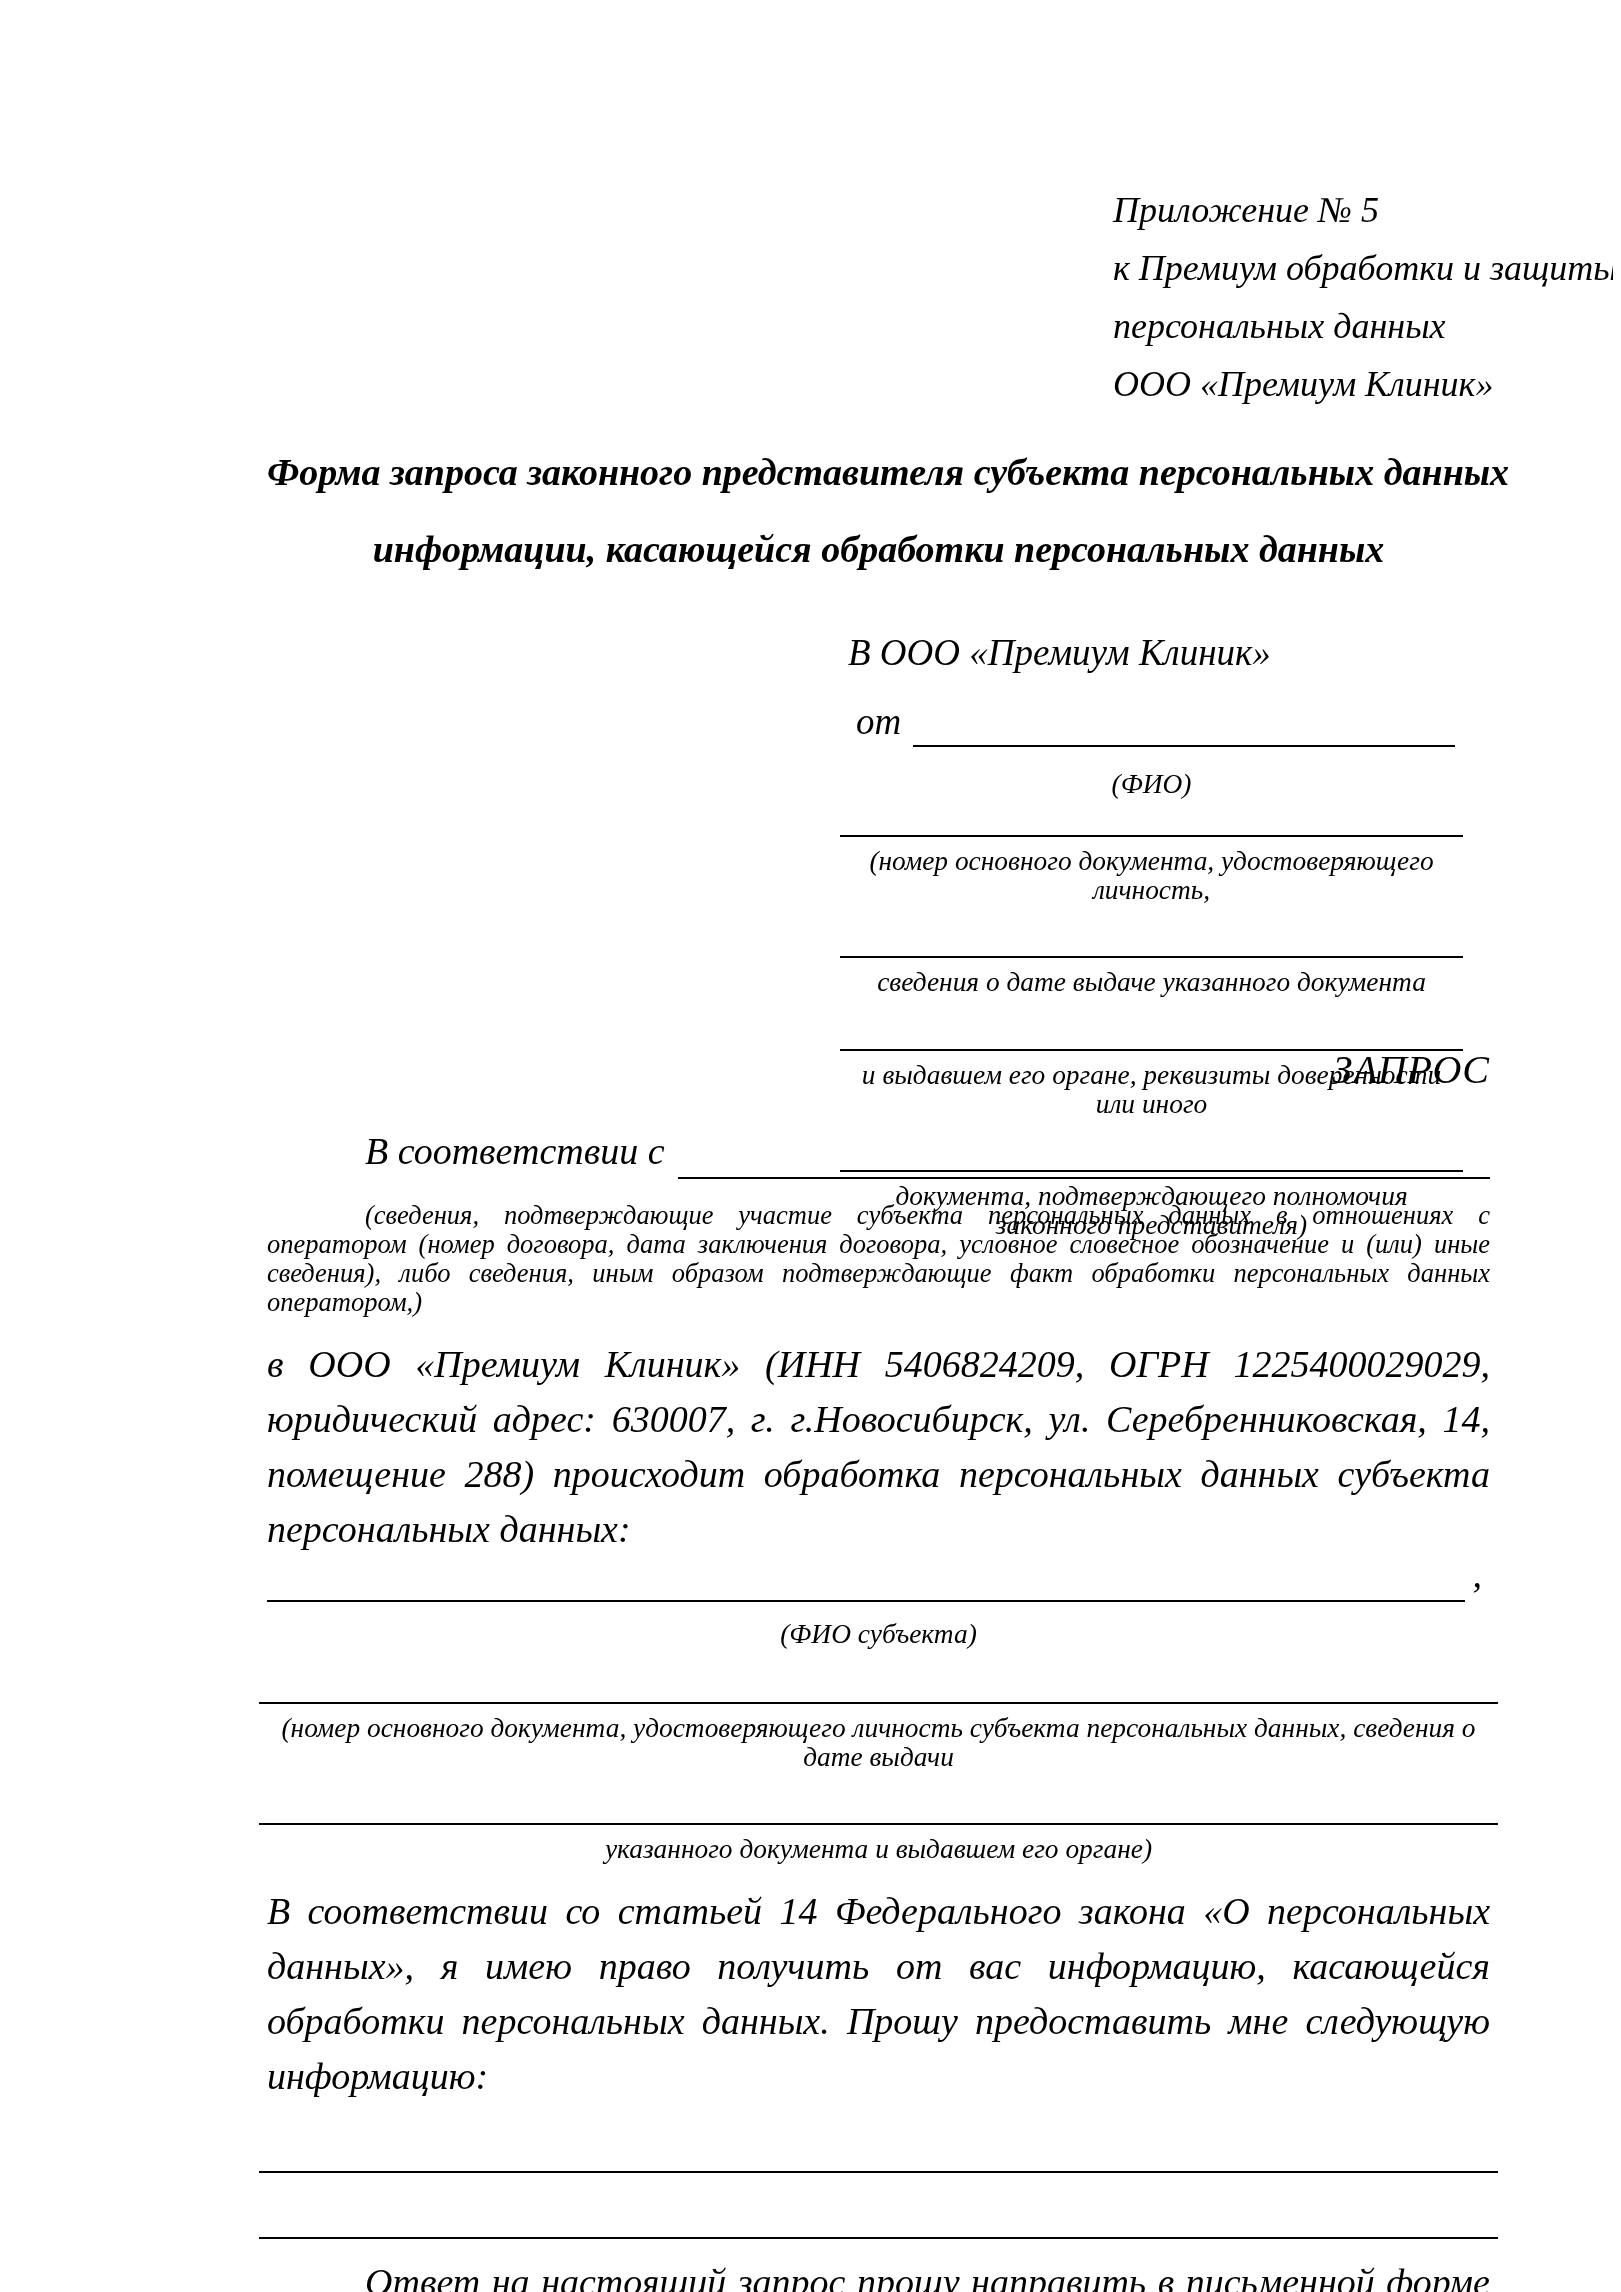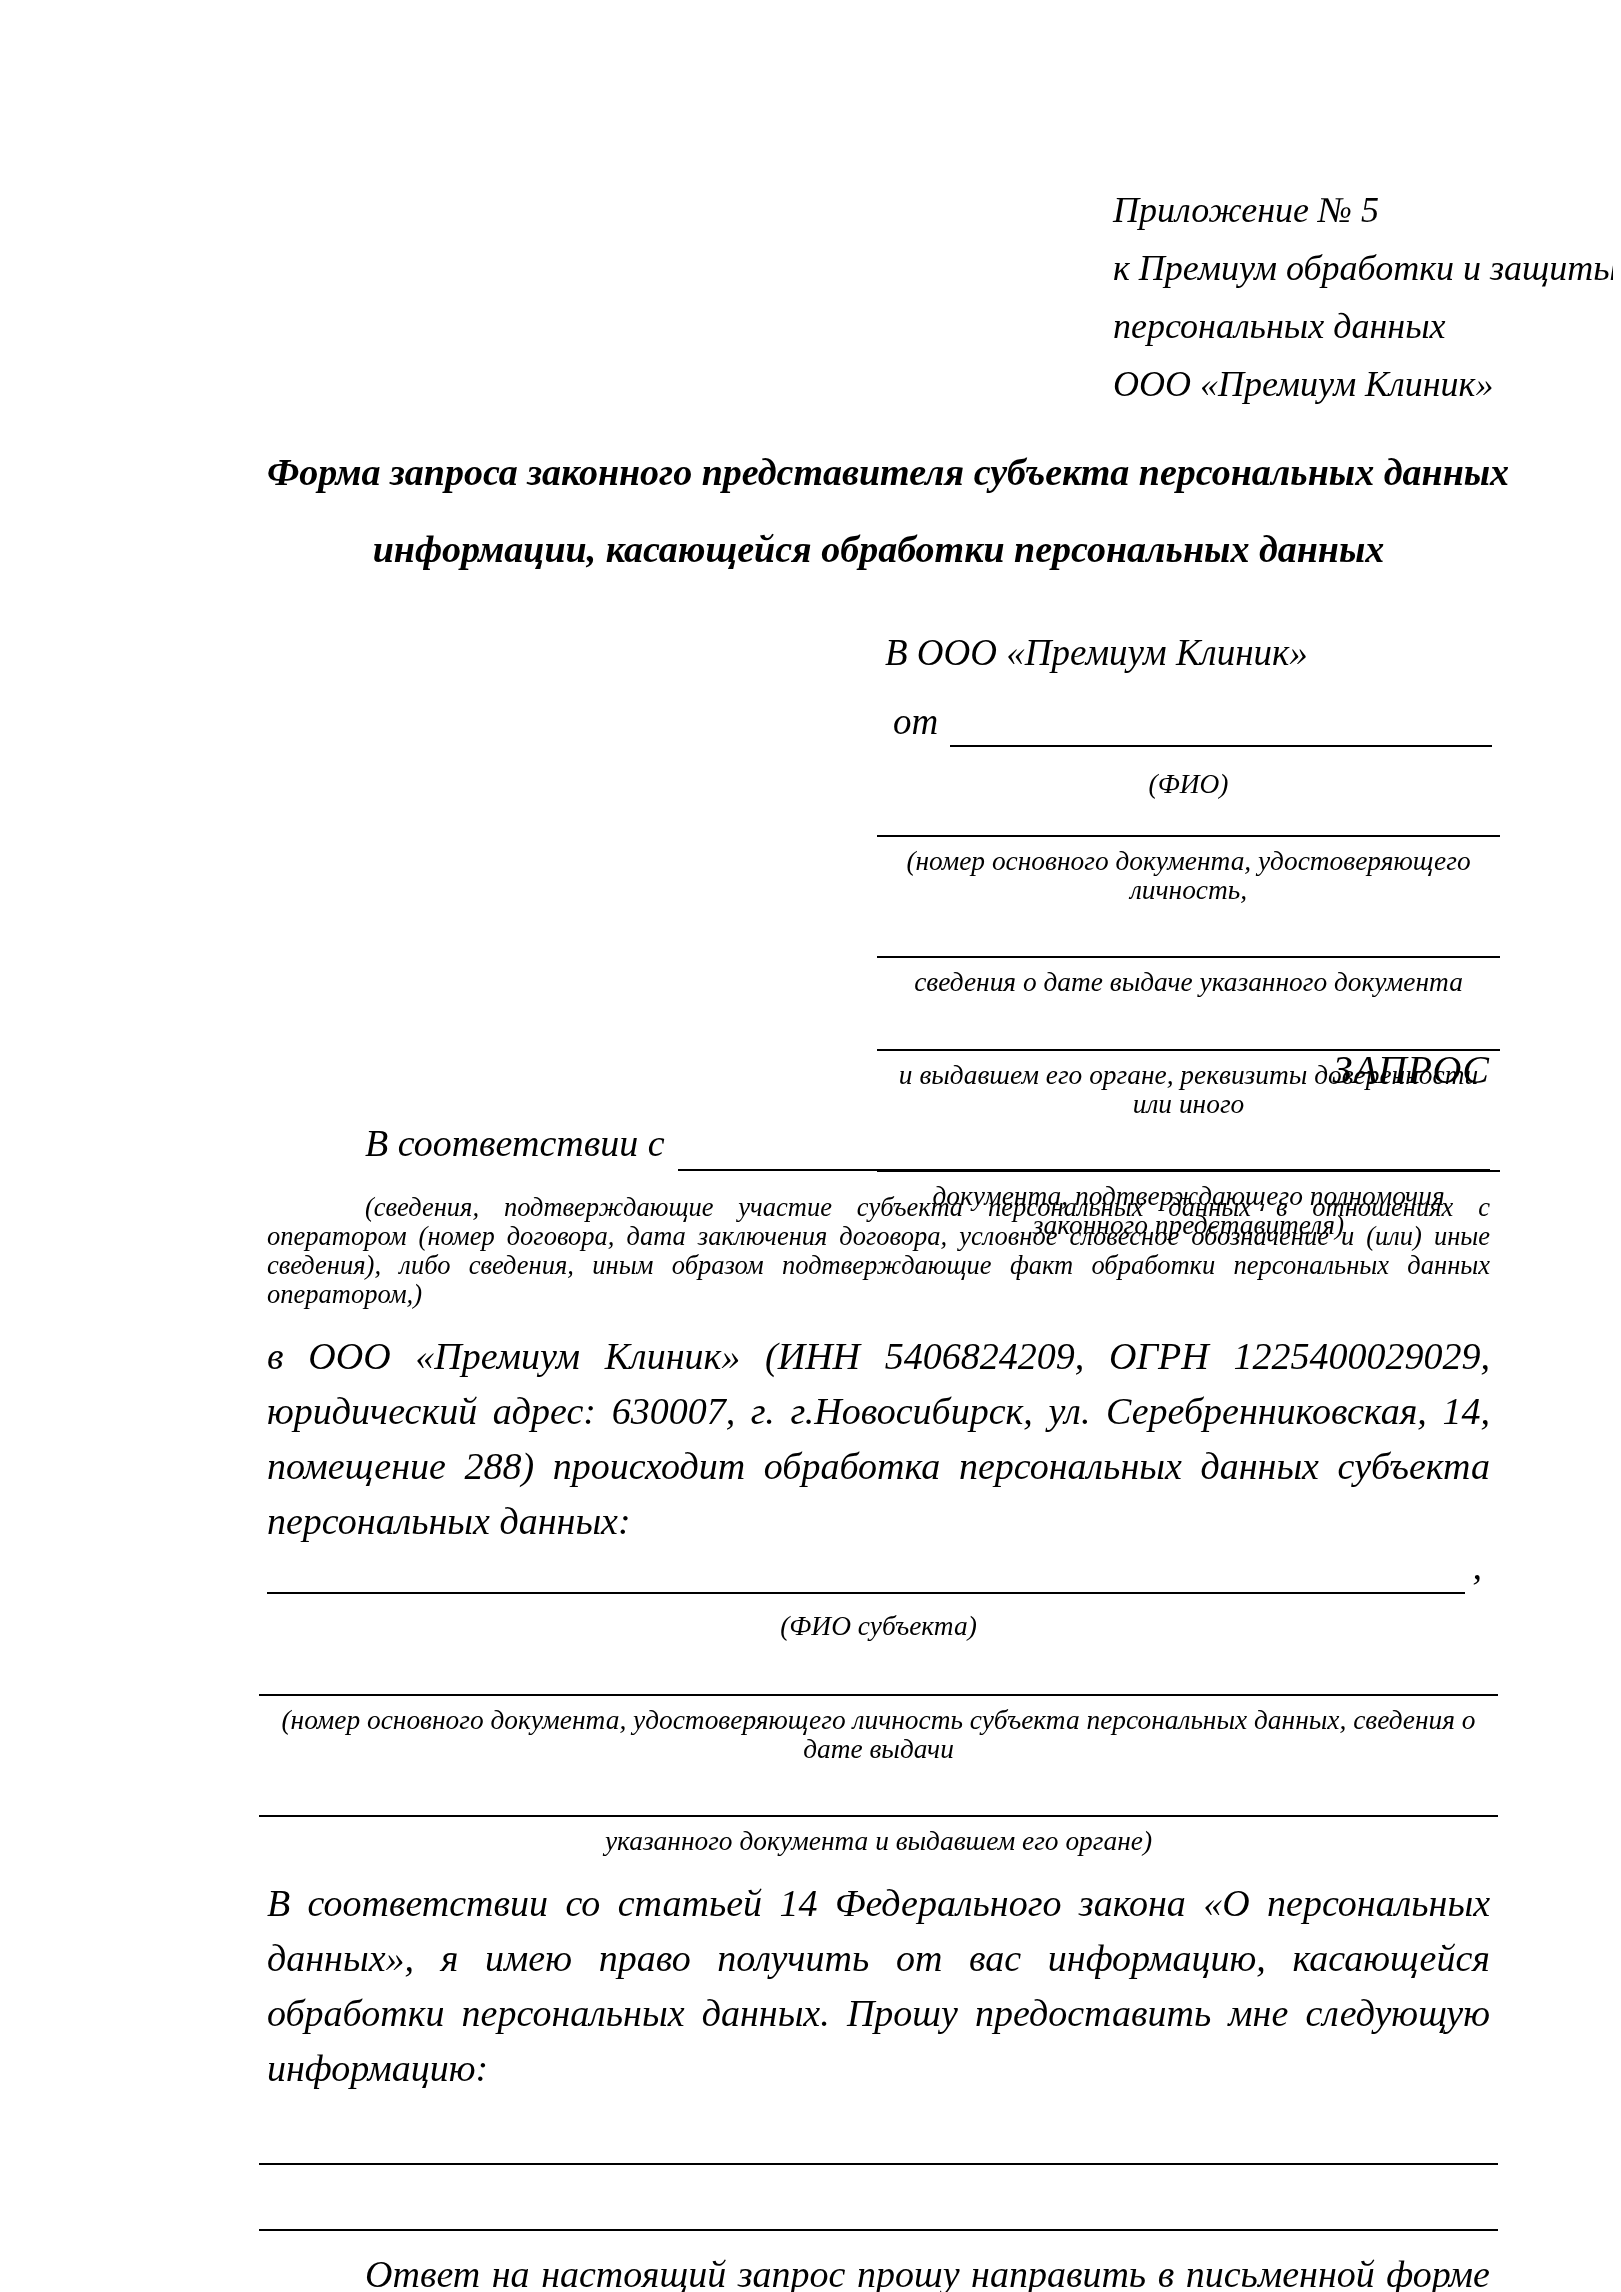--- a/index.html
+++ b/index.html
@@ -36,21 +36,21 @@
     font-weight: bold;
     font-size: 38px;
     line-height: 61px;
   }
   .title div { white-space: nowrap; }
 
   
   .addressee {
     position: absolute;
     top: 598px;
-    left: 853px;
+    left: 816px;
     width: 639px;
     font-size: 37px;
   }
   .a-to { line-height: 45px; white-space: nowrap; }
   .a-from { display: flex; line-height: 45px; }
   .a-from .lbl { flex: 0 0 auto; padding-right: 11.8px; }
   .a-from .bl { flex: 1 1 auto; border-bottom: 2.9px solid #000; margin-bottom: 4.9px; }
   .cap {
     font-size: 27.4px;
     line-height: 29px;
@@ -71,21 +71,21 @@
     left: 235px;
     width: 1255px;
     font-size: 38px;
   }
   .zapros {
     text-align: right;
     font-size: 40px;
     line-height: 49px;
     letter-spacing: 1px;
   }
-  .accordance { display: flex; line-height: 47px; margin-top: 2px; padding-left: 98px; }
+  .accordance { display: flex; line-height: 47px; margin-top: 10px; padding-left: 98px; }
   .accordance .lbl { flex: 0 0 auto; padding-right: 13.7px; white-space: nowrap; }
   .accordance .bl { flex: 1 1 auto; border-bottom: 2.9px solid #000; margin-bottom: 3.9px; }
   .note {
     font-size: 26.5px;
     line-height: 29px;
     text-align: justify;
     text-indent: 98px;
     margin-top: 2px;
   }
   .para {

